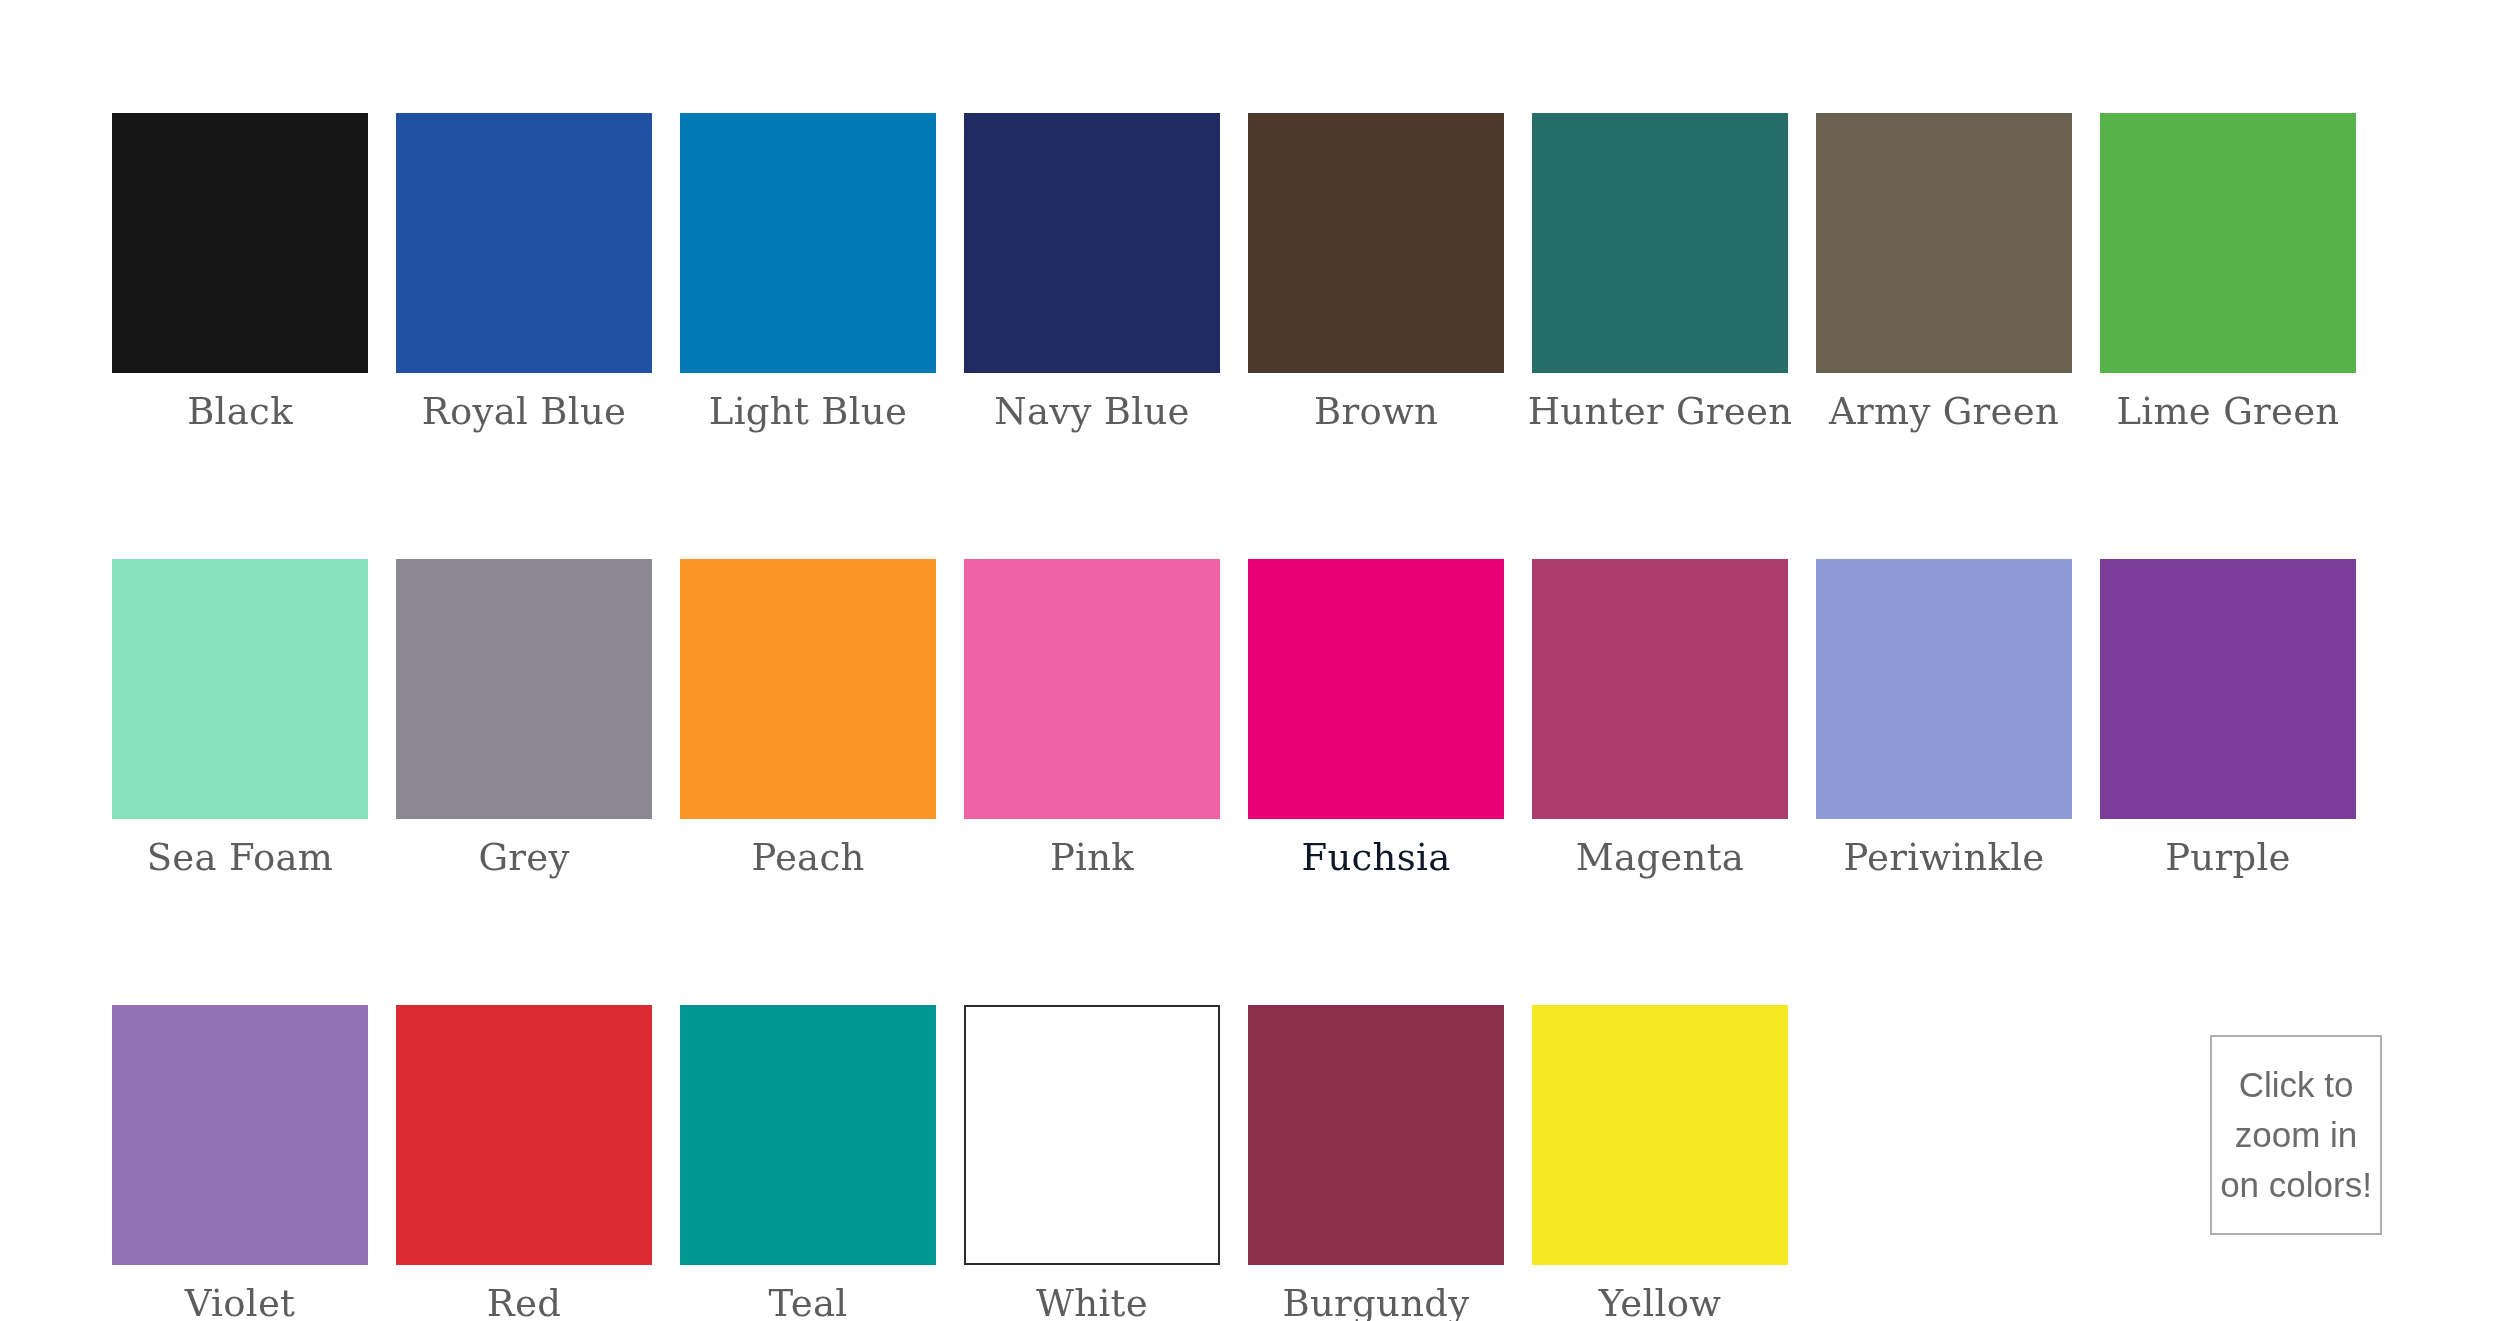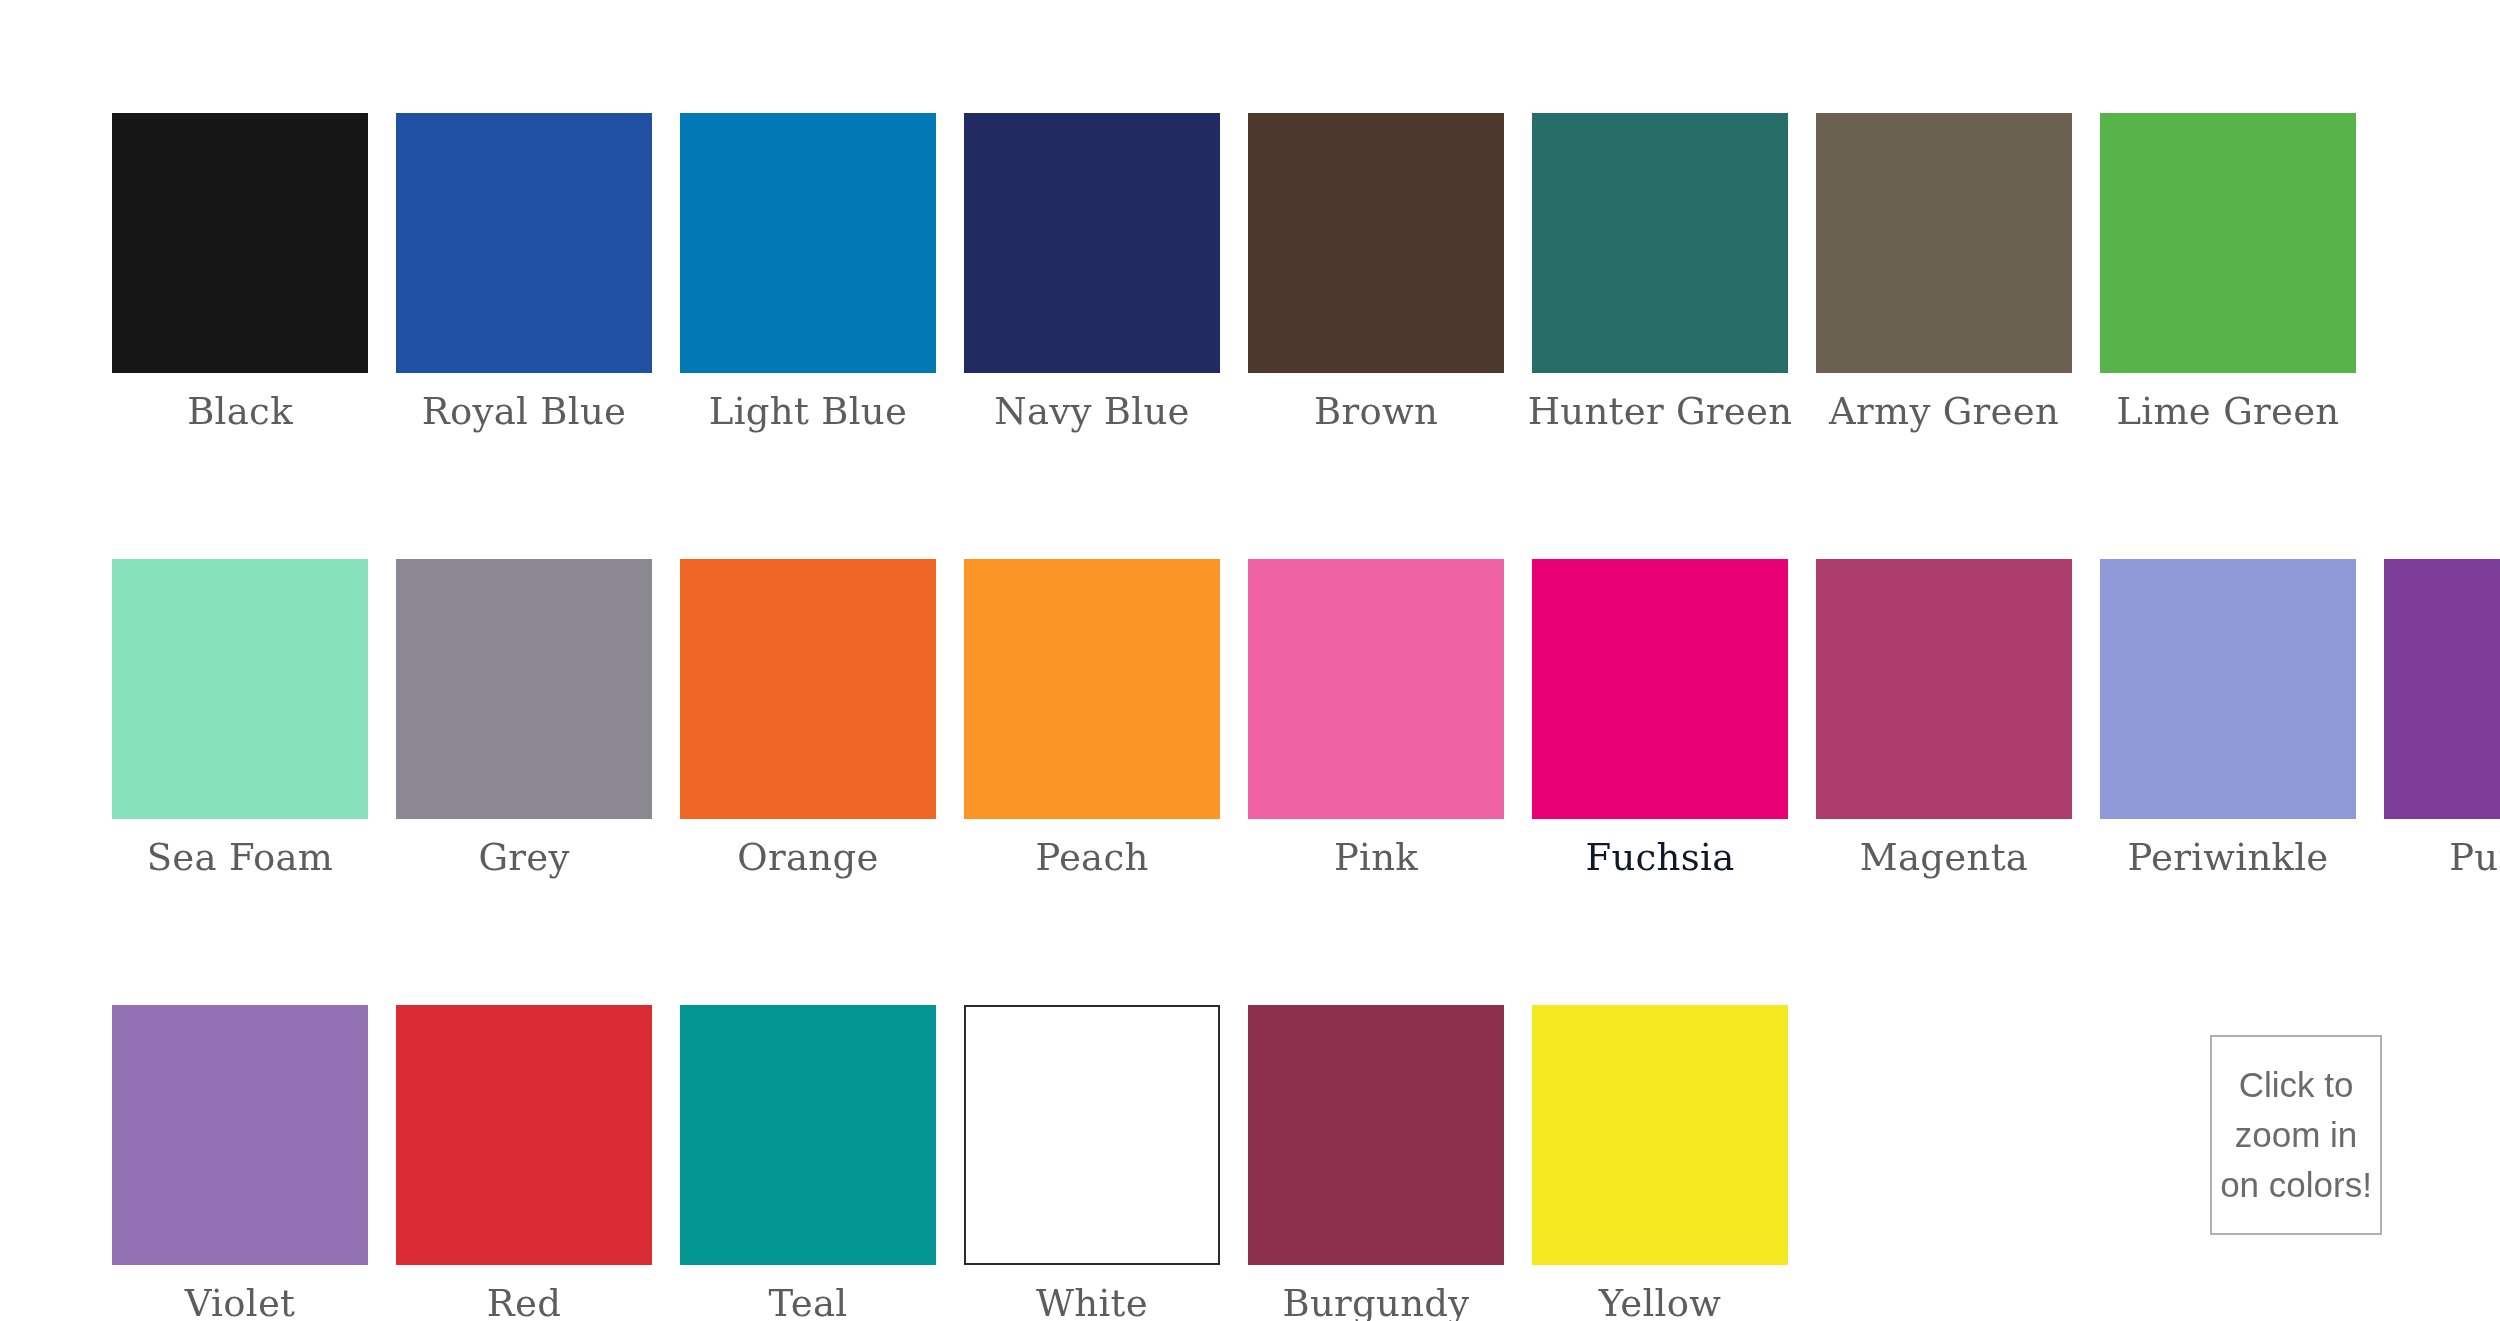--- a/index.html
+++ b/index.html
@@ -130,24 +130,20 @@
   <div class="swatch-row">
       <div class="swatch-cell">
         <div class="swatch-chip" style="background-color: rgb(135, 225, 186);"></div>
         <div class="swatch-label" style="color: rgb(93, 93, 93);">Sea Foam</div>
       </div>
       <div class="swatch-cell">
         <div class="swatch-chip" style="background-color: rgb(139, 136, 147);"></div>
         <div class="swatch-label" style="color: rgb(93, 93, 93);">Grey</div>
       </div>
       <div class="swatch-cell">
-        <div class="swatch-chip" style="background-color: rgb(239, 101, 36);"></div>
-        <div class="swatch-label" style="color: rgb(93, 93, 93);">Orange</div>
-      </div>
-      <div class="swatch-cell">
         <div class="swatch-chip" style="background-color: rgb(251, 149, 38);"></div>
         <div class="swatch-label" style="color: rgb(93, 93, 93);">Peach</div>
       </div>
       <div class="swatch-cell">
         <div class="swatch-chip" style="background-color: rgb(239, 98, 163);"></div>
         <div class="swatch-label" style="color: rgb(93, 93, 93);">Pink</div>
       </div>
       <div class="swatch-cell">
         <div class="swatch-chip" style="background-color: rgb(233, 0, 116);"></div>
         <div class="swatch-label" style="color: #0f172a;">Fuchsia</div>

